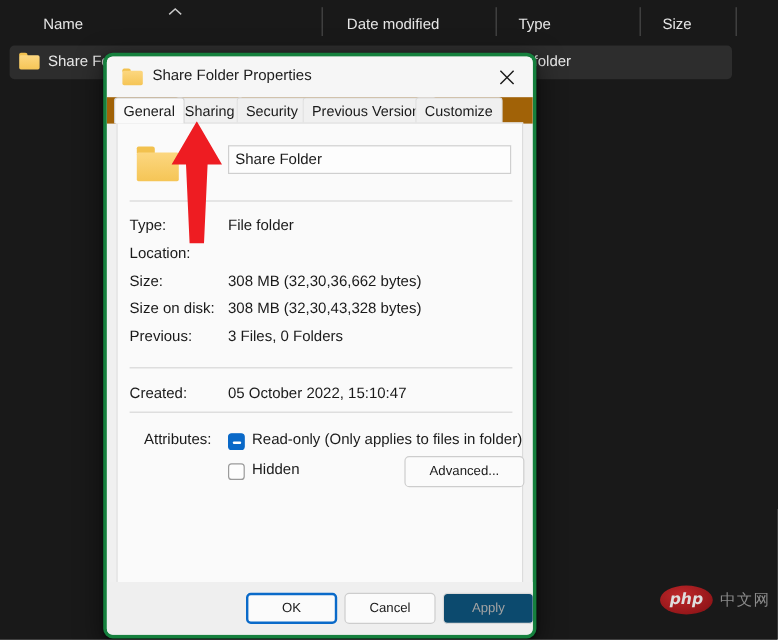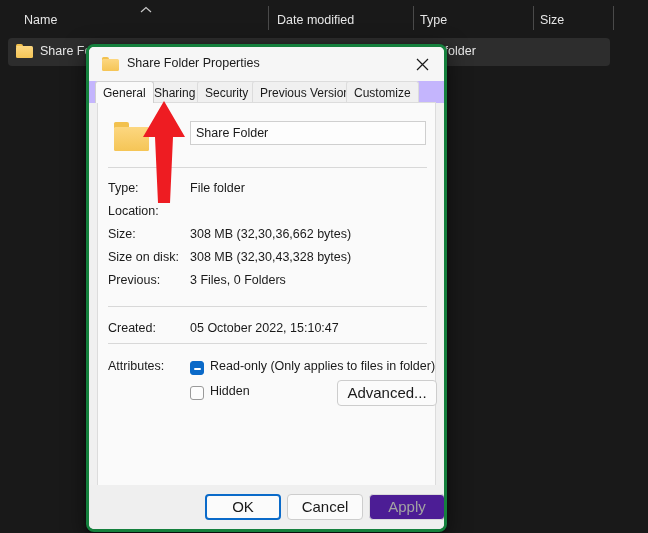--- a/index.html
+++ b/index.html
@@ -33,20 +33,21 @@
     top: 0;
     width: 648px;
     height: 36px;
     color: #e6e6e6;
     font-size: 12.5px;
   }
   .col-header .col {
     position: absolute;
     top: 13px;
     white-space: nowrap;
+    margin-left: 12px;
   }
   .col-divider {
     position: absolute;
     top: 6px;
     width: 1px;
     height: 24px;
     background: #4a4a4a;
   }
   .sort-caret {
     position: absolute;
@@ -166,21 +167,21 @@
   }
   .titlebar .tb-close svg { display: block; }
 
   
   .tabstrip {
     position: absolute;
     left: 0;
     top: 34px;
     width: 355px;
     height: 22px;
-    background: #c4b5fd;
+    background: #a16207;
   }
   .tab-item {
     position: absolute;
     top: 0;
     height: 22px;
     padding: 0 7px;
     font-size: 12px;
     color: #1a1a1a;
     line-height: 22px;
     white-space: nowrap;
@@ -270,21 +271,21 @@
   
   .cb-row {
     position: absolute;
     left: 10px;
     height: 18px;
     font-size: 12.5px;
     color: #1a1a1a;
   }
   .cb-row .lbl {
     position: absolute;
-    left: 0;
+    left: 12px;
     top: 0;
     white-space: nowrap;
   }
   .cbox {
     position: absolute;
     left: 82px;
     top: 2px;
     width: 14px;
     height: 14px;
     box-sizing: border-box;
@@ -315,33 +316,33 @@
     white-space: nowrap;
   }
 
   .btn {
     position: absolute;
     box-sizing: border-box;
     height: 26px;
     background: #fbfbfb;
     border: 1px solid #cdcdcd;
     border-radius: 4px;
-    font-size: 15px;
+    font-size: 11px;
     color: #1a1a1a;
     line-height: 24px;
     text-align: center;
     cursor: default;
   }
   .btn.primary-focus {
     border: 2px solid #0a6ac9;
     line-height: 22px;
   }
   .btn.disabled {
     color: #a3a3a3;
-    background: #4c1d95;
+    background: #0c4a6e;
     border-color: #dadada;
   }
 
   .advanced-btn {
     left: 229px;
     top: 0px;
     width: 100px;
   }
 
   .footer {
@@ -526,14 +527,19 @@
     </div>
 
   </div>
 
   <div class="arrow">
     <svg width="46" height="102" viewBox="0 0 46 102">
       <path d="M23 0 L44 36 L32 36 L29 102 L17 102 L14 36 L2 36 Z" fill="#ee1c22"></path>
     </svg>
   </div>
 
+  <div class="watermark">
+    <div class="wm-ellipse"></div>
+    <div class="wm-php">php</div>
+    <div class="wm-cn">中文网</div>
+  </div>
 
 </div>
 
 </body></html>

